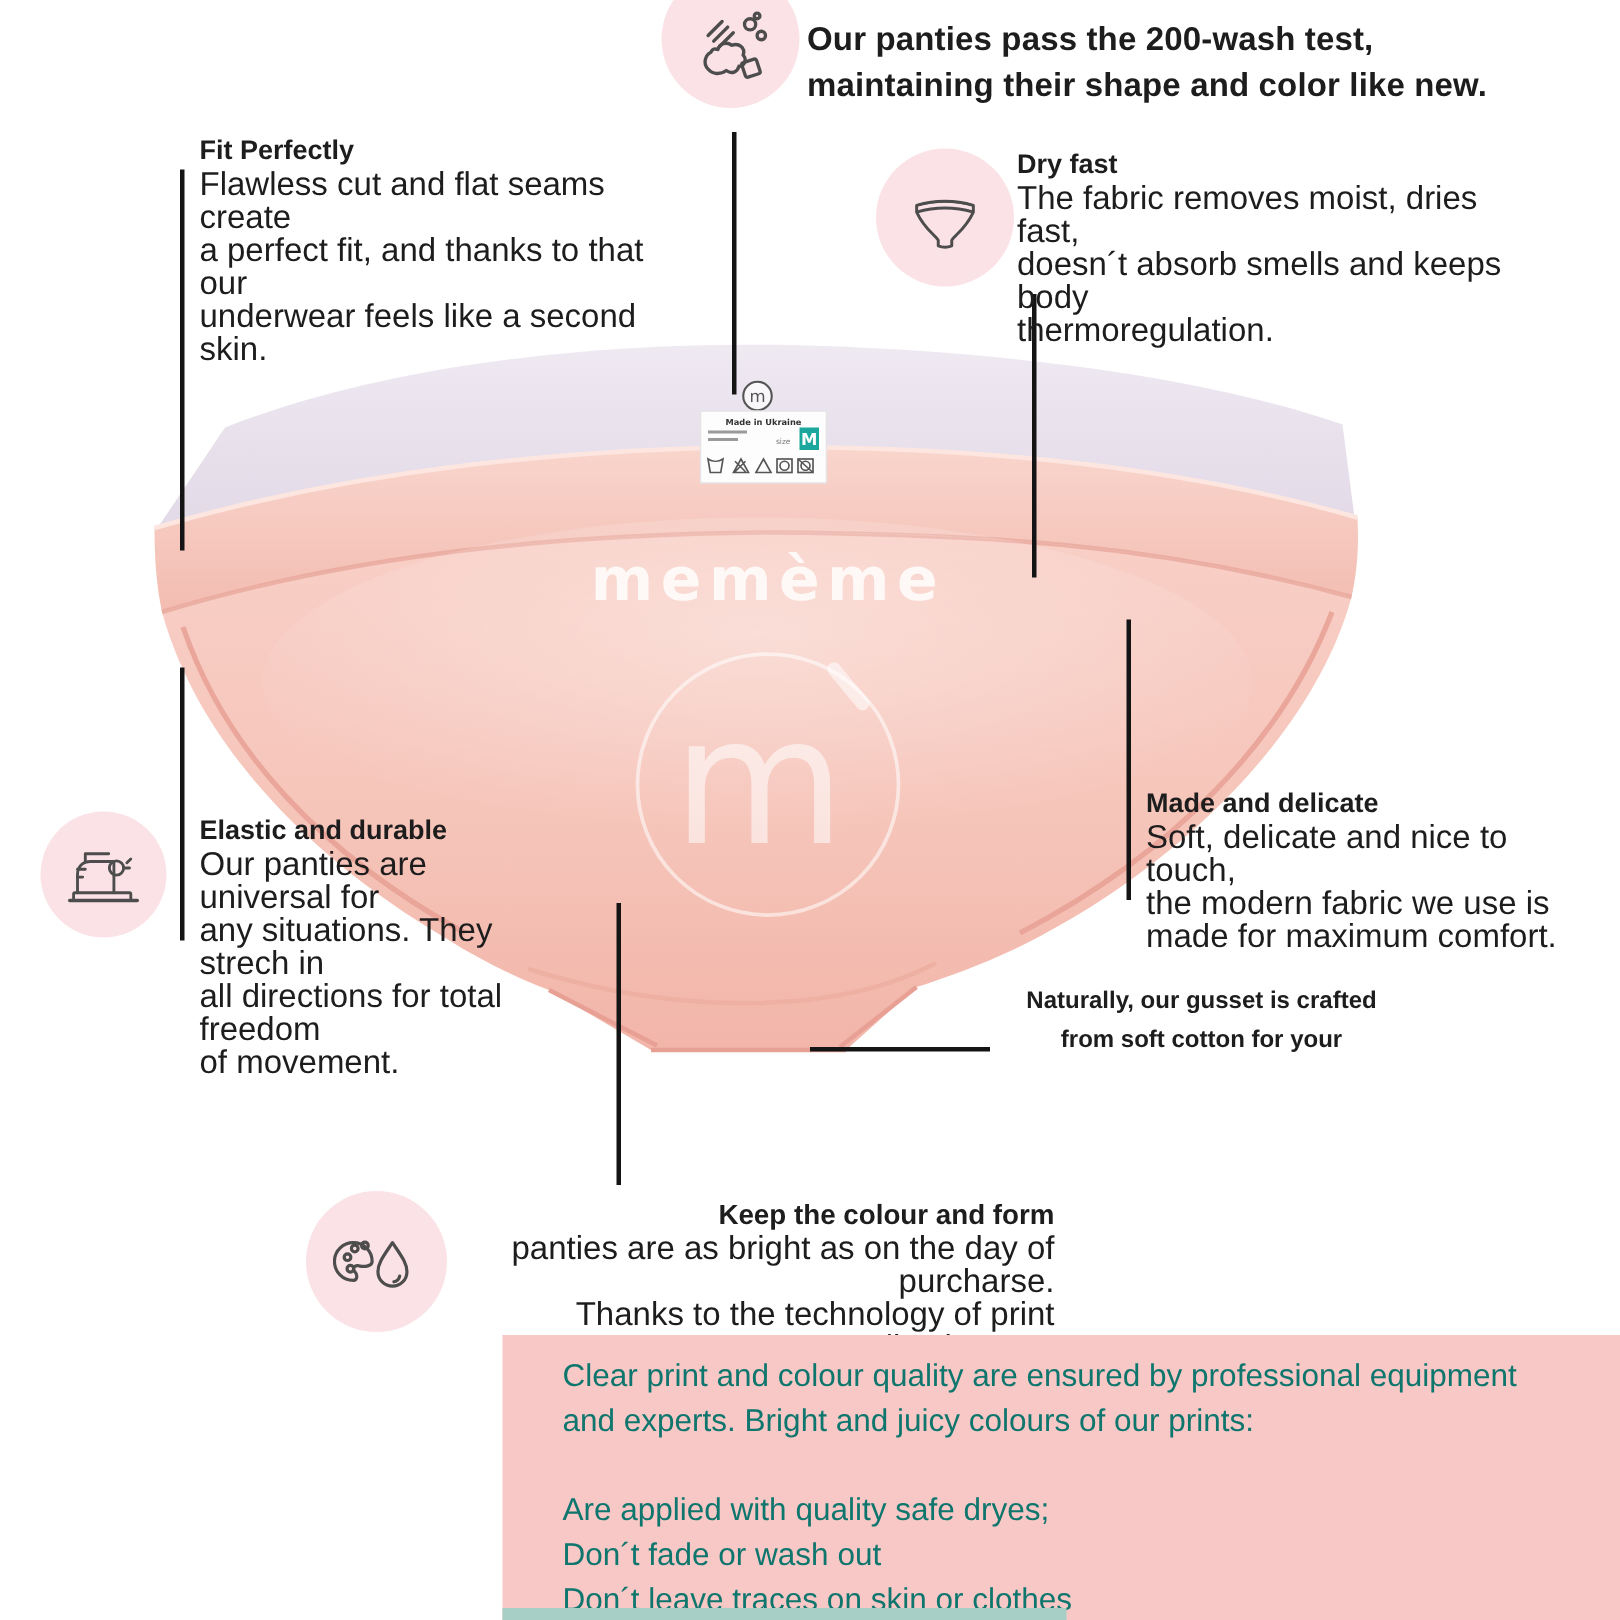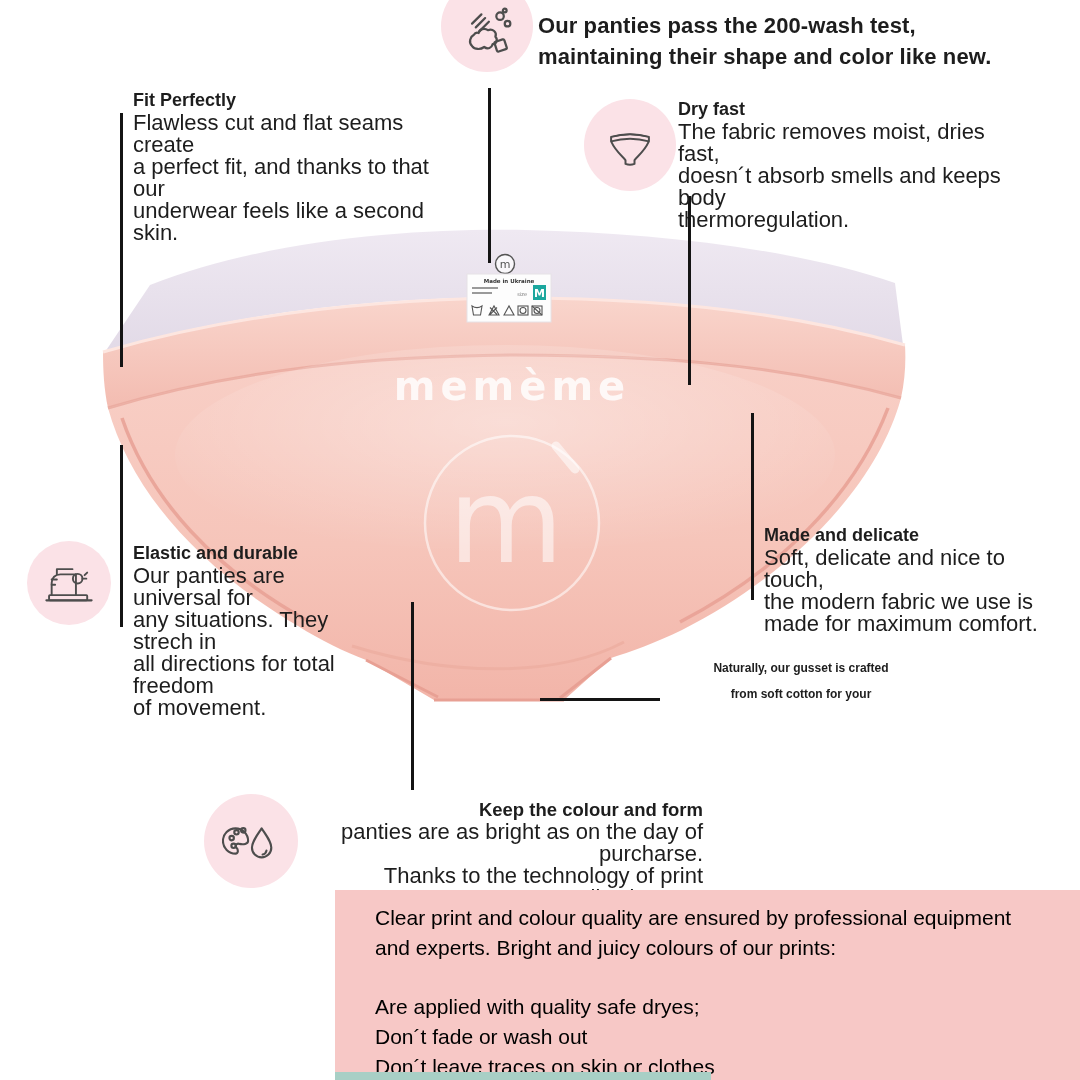--- a/index.html
+++ b/index.html
@@ -13,27 +13,27 @@
     position:absolute;background:#fbe2e7;border-radius:50%;
     display:flex;align-items:center;justify-content:center;
   }
   
   .leader-v{position:absolute;width:3px;background:#141414;}
   .leader-h{position:absolute;height:3px;background:#141414;}
   
   .callout .title{display:block;font-weight:bold;font-size:18px;line-height:23px;}
   .callout .ln{display:block;font-size:22px;line-height:22px;}
   .headline .ln{display:block;font-weight:bold;font-size:22px;line-height:31px;letter-spacing:.1px;}
-  .gusset-note .ln{display:block;font-weight:bold;font-size:12px;line-height:26px;text-align:center;}
+  .gusset-note .ln{display:block;font-weight:bold;font-size:16px;line-height:26px;text-align:center;}
   
   .print-box{
     position:absolute;left:335px;top:890px;width:745px;height:190px;
     background:#f7c8c6;box-sizing:border-box;padding:13px 20px 0 40px;
   }
-  .print-box .ln{display:block;font-size:21px;line-height:30px;color:#000000;}
+  .print-box .ln{display:block;font-size:21px;line-height:30px;color:#0f766e;}
   .print-box .spacer{display:block;height:29px;}
   .teal-strip{position:absolute;left:335px;top:1072px;width:376px;height:8px;background:#a8cfc5;}
   svg text{font-family:"DejaVu Sans",sans-serif;}
 </style>
 </head>
 <body>
 
 <div id="canvas">
 
   <svg class="abs" style="left:0;top:0;" width="1080" height="1080" viewBox="0 0 1080 1080">

